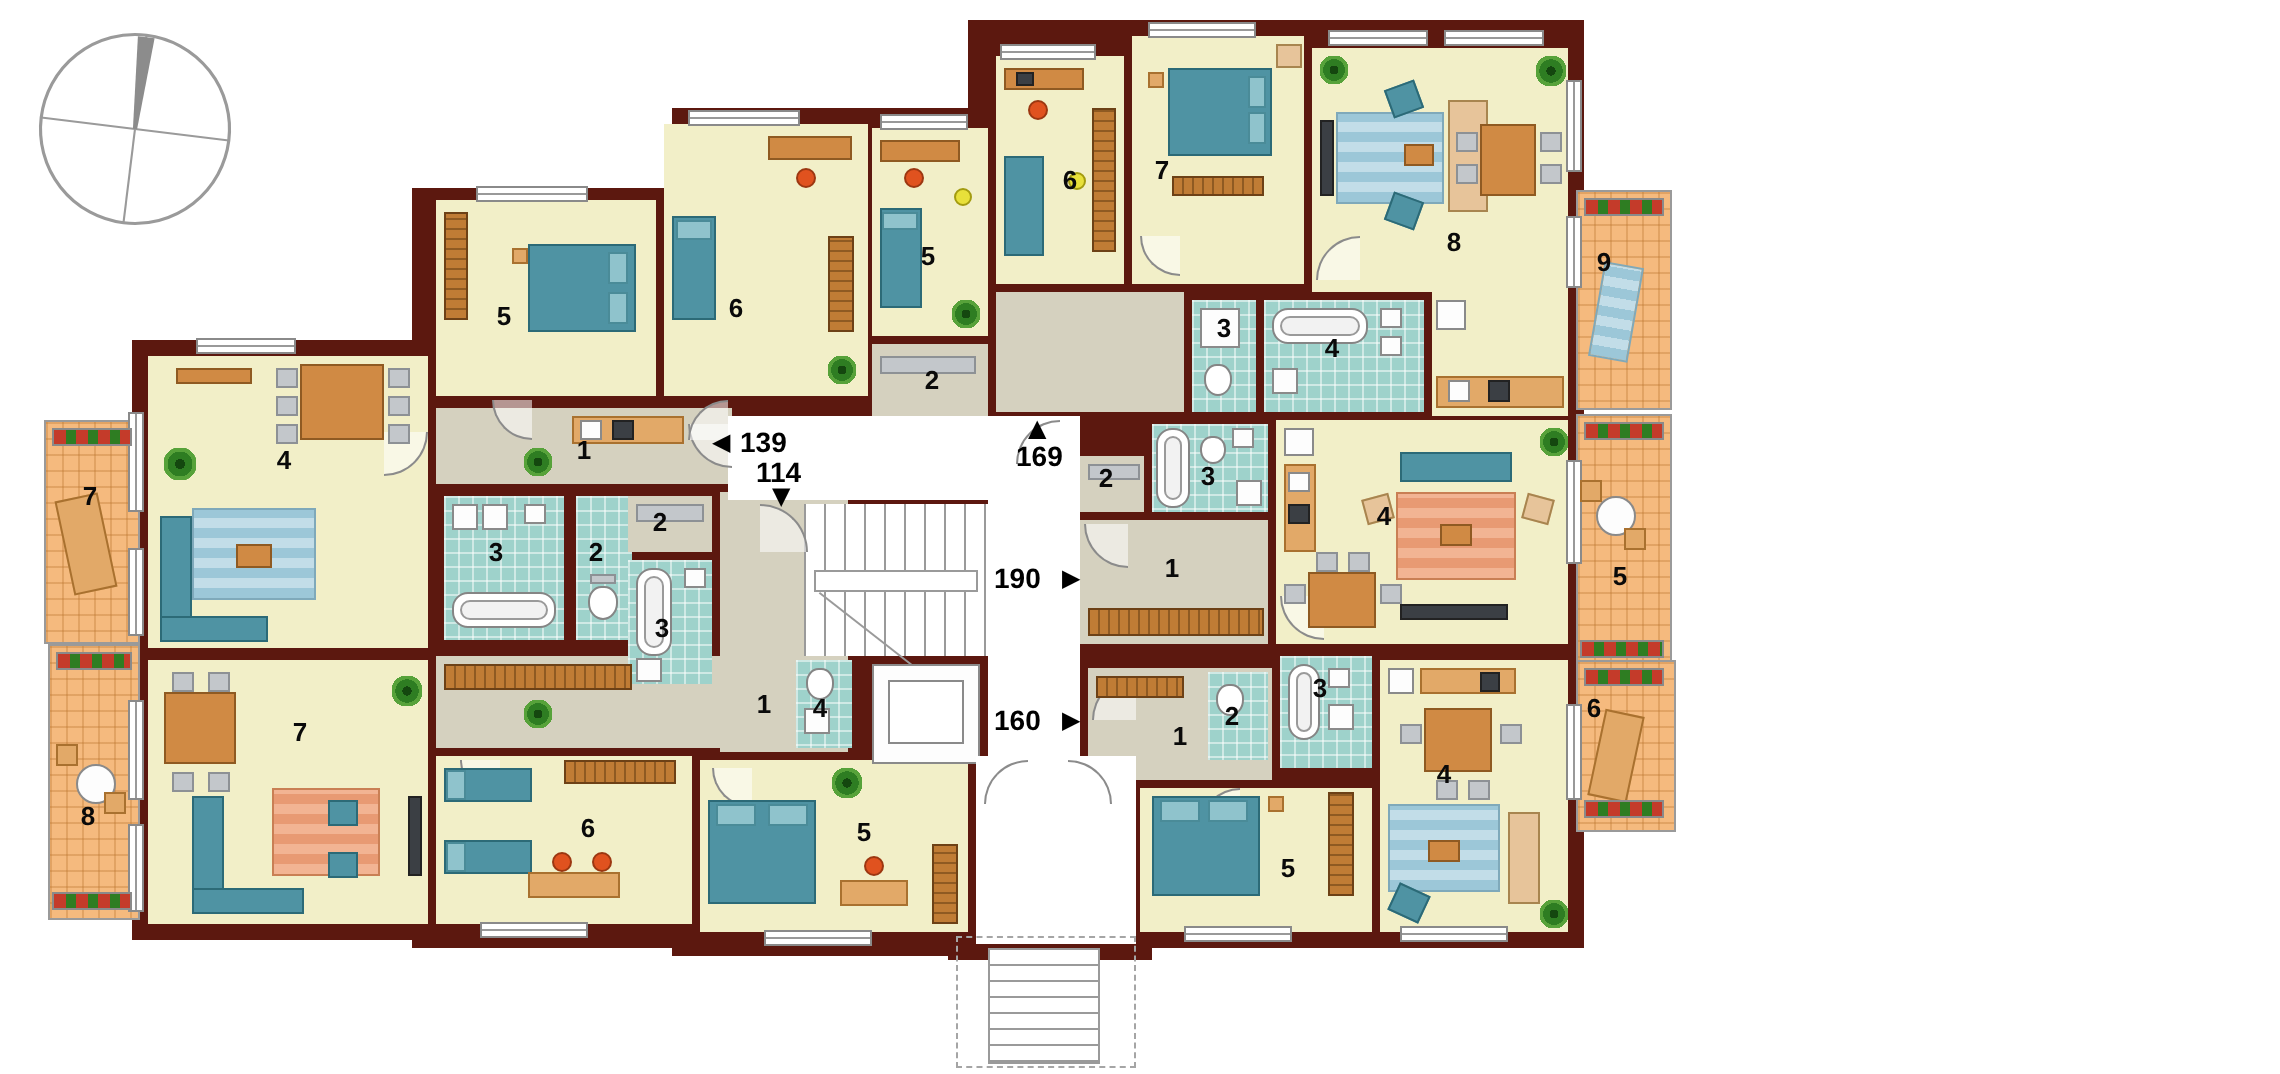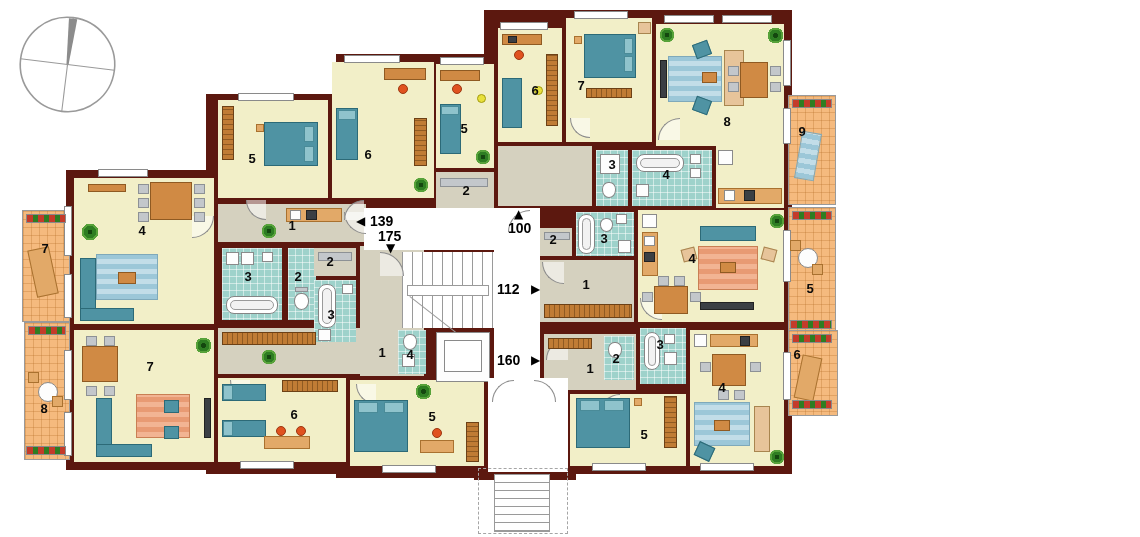--- a/index.html
+++ b/index.html
@@ -382,22 +382,22 @@
   <span class="lbl" style="left:586px;top:284px">1</span>
   <span class="lbl" style="left:692px;top:258px">4</span>
   <span class="lbl" style="left:590px;top:368px">1</span>
   <span class="lbl" style="left:616px;top:358px">2</span>
   <span class="lbl" style="left:660px;top:344px">3</span>
   <span class="lbl" style="left:722px;top:387px">4</span>
   <span class="lbl" style="left:644px;top:434px">5</span>
 
   <span class="tri" style="left:356px;top:215px">◀</span>
   <span class="aptnum" style="left:370px;top:214px">139</span>
-  <span class="aptnum" style="left:378px;top:229px">175</span>
+  <span class="aptnum" style="left:378px;top:229px">114</span>
   <span class="tri" style="left:386px;top:242px">▼</span>
   <span class="tri" style="left:514px;top:208px">▲</span>
-  <span class="aptnum" style="left:508px;top:221px">100</span>
-  <span class="aptnum" style="left:497px;top:282px">112</span>
+  <span class="aptnum" style="left:508px;top:221px">169</span>
+  <span class="aptnum" style="left:497px;top:282px">190</span>
   <span class="tri" style="left:531px;top:283px">▶</span>
   <span class="aptnum" style="left:497px;top:353px">160</span>
   <span class="tri" style="left:531px;top:354px">▶</span>
 
 </div>
 
 </body></html>

